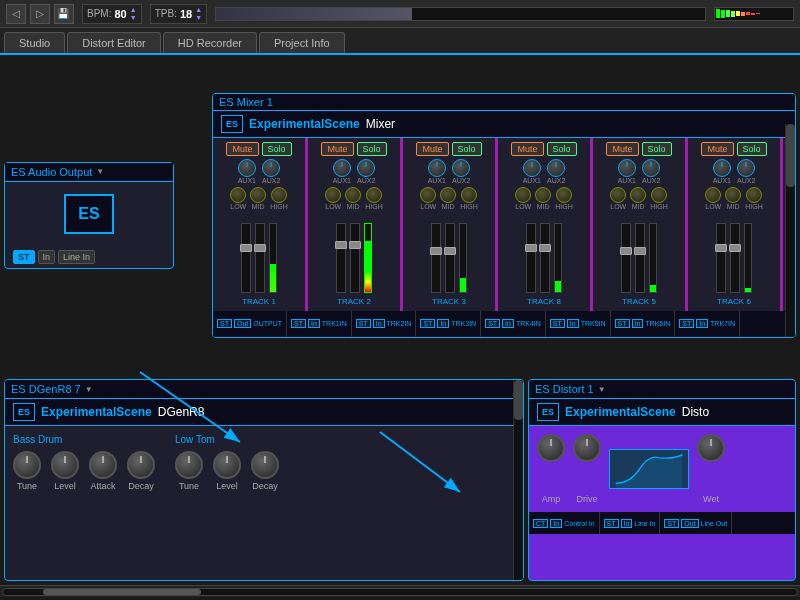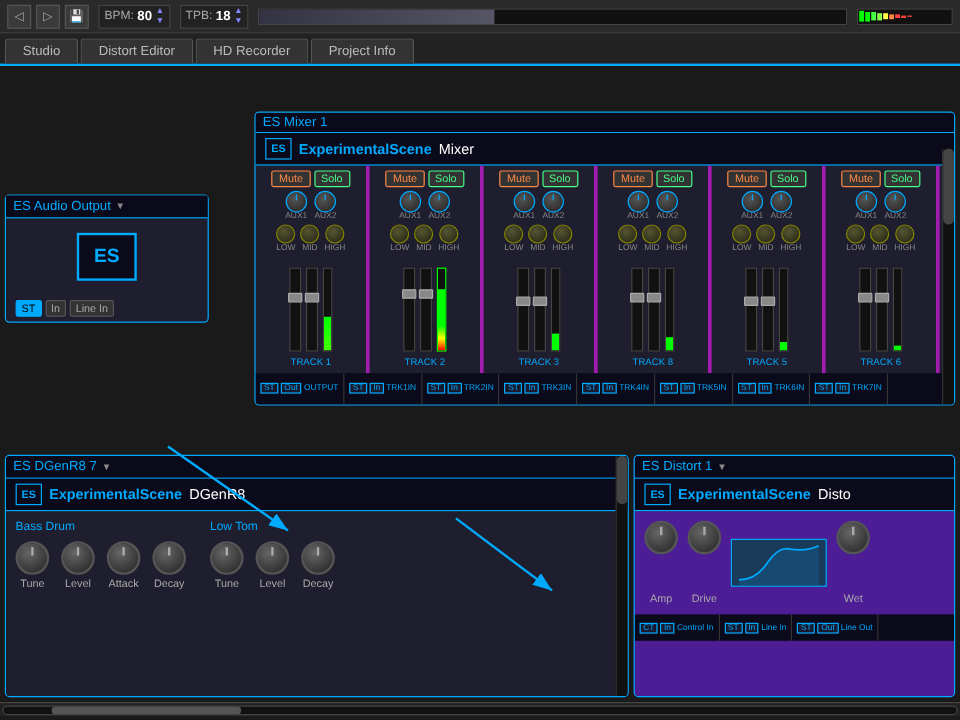--- a/index.html
+++ b/index.html
@@ -365,21 +365,21 @@
       background: #aaa;
       transform: translateX(-50%);
     }
     .drum-knob-label {
       font-size: 9px; color: #aaa; text-align: right;
     }
 
     
     .es-distort-panel {
       flex: 1;
-      background: #4c1d95;
+      background: #6d28d9;
       border: 1px solid #0af;
       border-radius: 4px;
       overflow: hidden;
     }
     .distort-content {
       padding: 8px;
       display: flex; gap: 8px; align-items: center;
     }
     .distort-knob-item {
       display: flex; flex-direction: column; align-items: center; gap: 2px;

